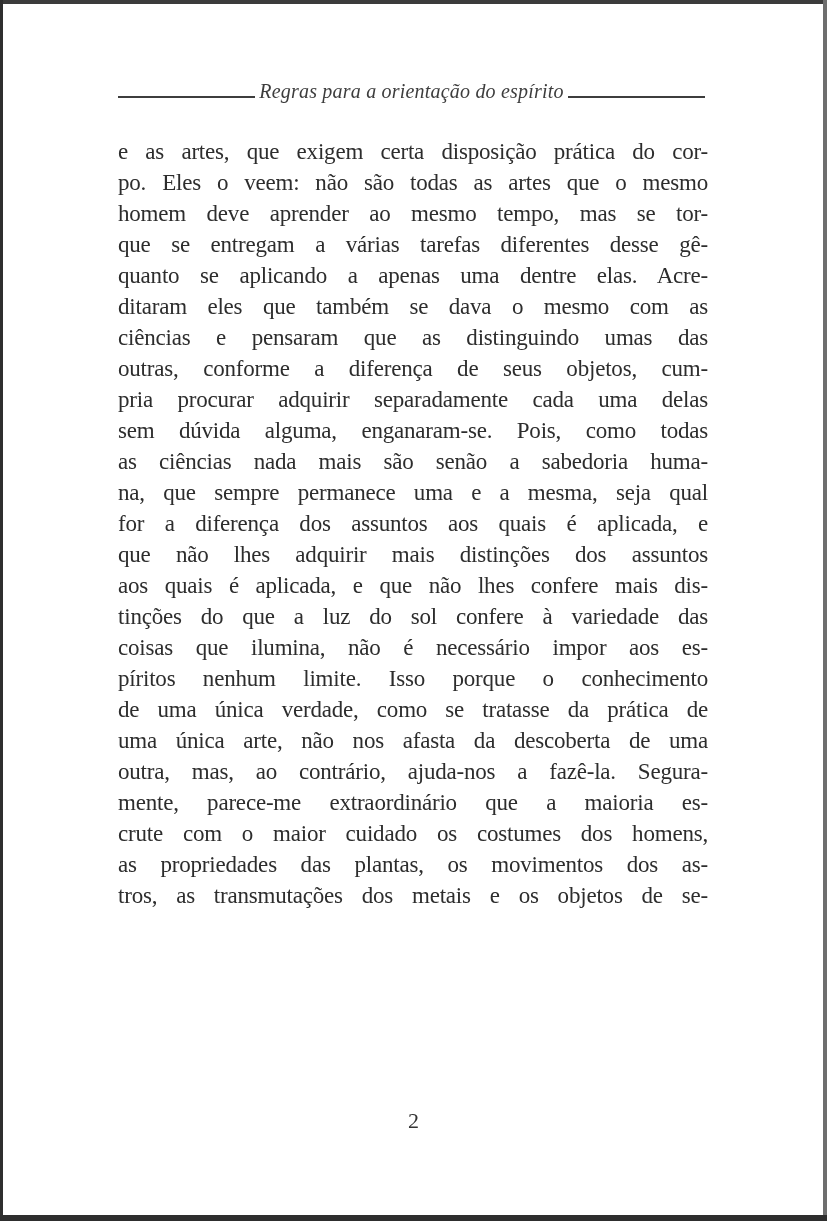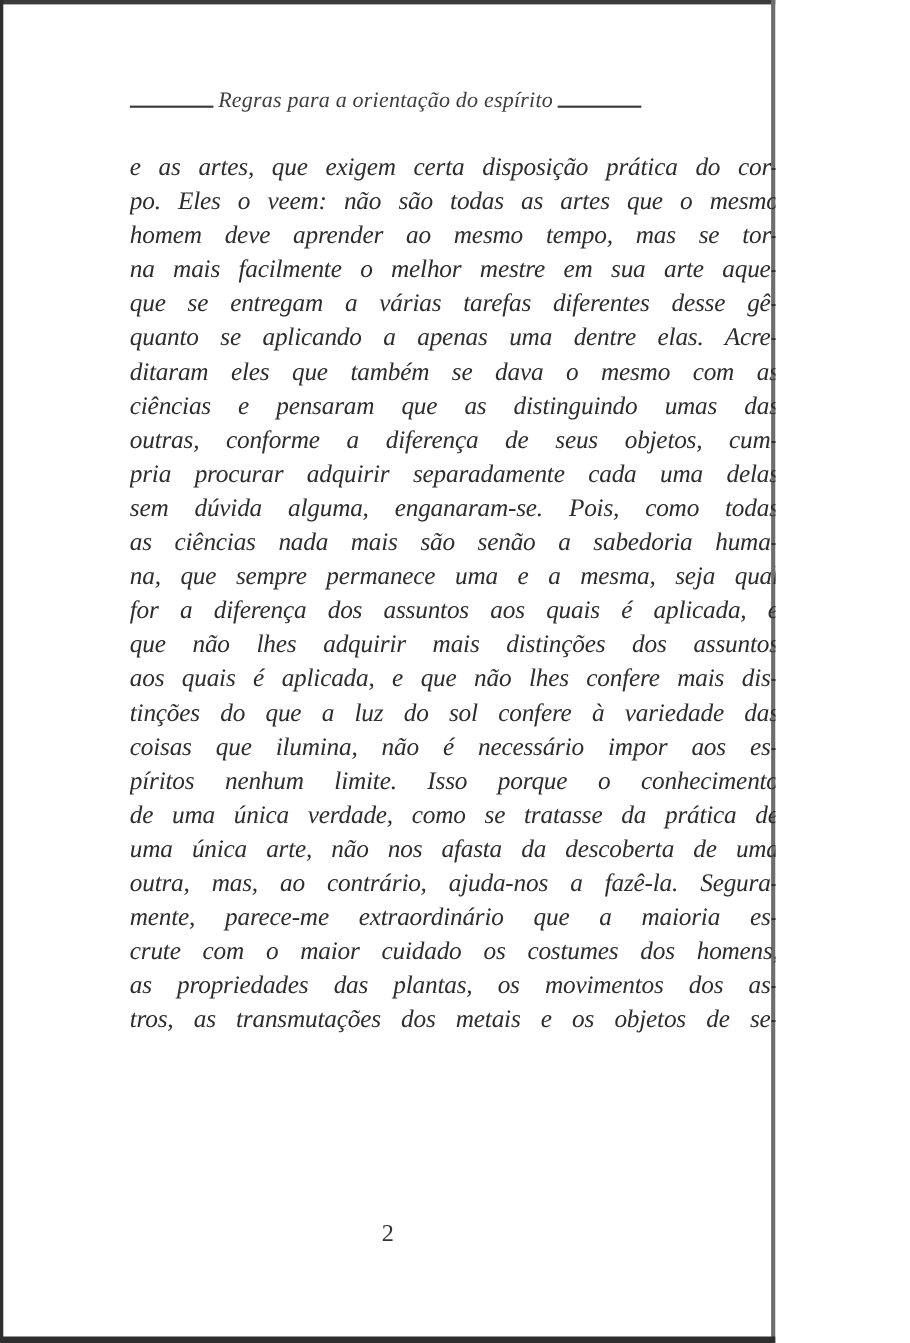--- a/index.html
+++ b/index.html
@@ -1,18 +1,18 @@
 <!DOCTYPE html>
 <html><head>
 <meta charset="utf-8">
 <style>
   html, body { margin: 0; padding: 0; background: #ffffff; }
   .scan {
     position: relative;
-    width: 705px;
+    width: 827px;
     height: 1221px;
     background: #ffffff;
     overflow: hidden;
     font-family: "Liberation Serif", serif;
   }
   
   .edge { position: absolute; }
   .edge-top    { top: 0; left: 0; right: 0; height: 4px; background: #3b3b3b; }
   .edge-left   { top: 0; left: 0; bottom: 0; width: 3px; background: #2f2f2f; }
   .edge-right  { top: 0; right: 0; bottom: 0; width: 4px; background: #6e6e6e; }
@@ -50,21 +50,20 @@
   }
   .textblock .line {
     font-size: 23px;
     line-height: 31px;
     height: 31px;
     letter-spacing: -0.2px;
     text-align: justify;
     text-align-last: justify;
     white-space: normal;
     overflow: hidden;
-    font-style: italic;
   }
 
   
   .folio {
     position: absolute;
     top: 1108px; left: 0; right: 0;
     text-align: center;
     font-size: 22px;
     color: #333333;
   }
@@ -82,21 +81,20 @@
   <div class="running-head">
     <span class="rule"></span>
     <span class="title">Regras para a orientação do espírito</span>
     <span class="rule"></span>
   </div>
 
   <div class="textblock">
       <div class="line">e as artes, que exigem certa disposição prática do cor-</div>
       <div class="line">po. Eles o veem: não são todas as artes que o mesmo</div>
       <div class="line">homem deve aprender ao mesmo tempo, mas se tor-</div>
-      <div class="line">na mais facilmente o melhor mestre em sua arte aque-</div>
       <div class="line">que se entregam a várias tarefas diferentes desse gê-</div>
       <div class="line">quanto se aplicando a apenas uma dentre elas. Acre-</div>
       <div class="line">ditaram eles que também se dava o mesmo com as</div>
       <div class="line">ciências e pensaram que as distinguindo umas das</div>
       <div class="line">outras, conforme a diferença de seus objetos, cum-</div>
       <div class="line">pria procurar adquirir separadamente cada uma delas</div>
       <div class="line">sem dúvida alguma, enganaram-se. Pois, como todas</div>
       <div class="line">as ciências nada mais são senão a sabedoria huma-</div>
       <div class="line">na, que sempre permanece uma e a mesma, seja qual</div>
       <div class="line">for a diferença dos assuntos aos quais é aplicada, e</div>

